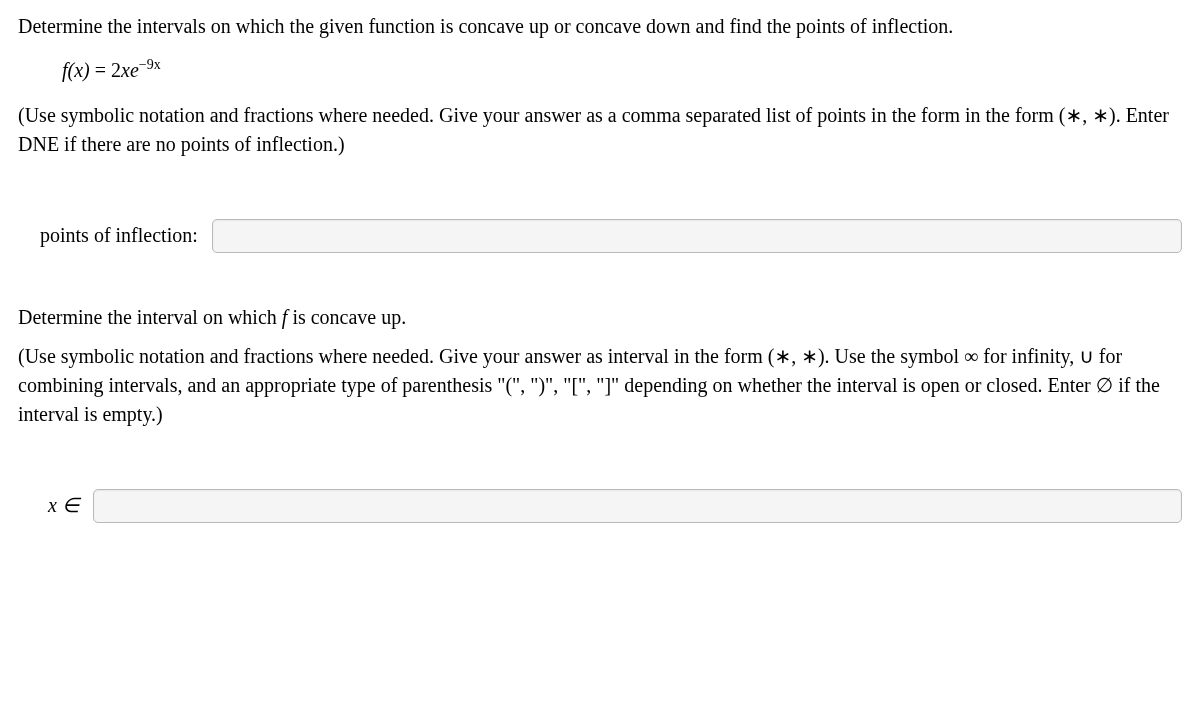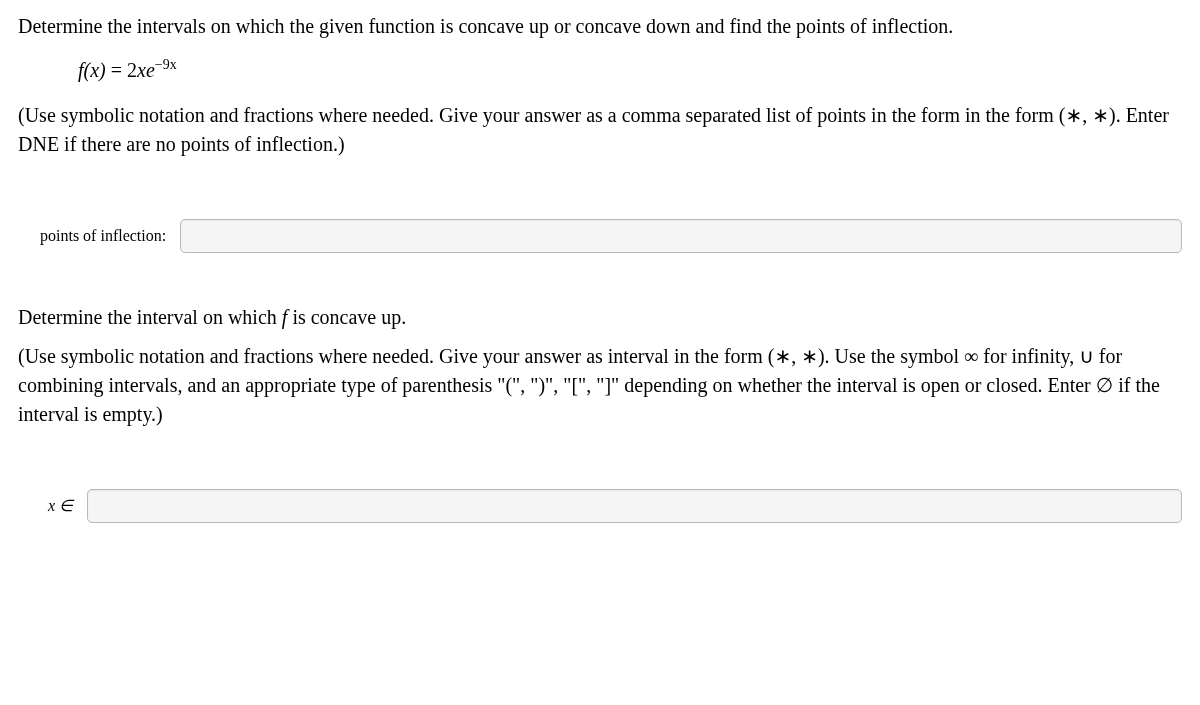--- a/index.html
+++ b/index.html
@@ -7,41 +7,41 @@
     margin: 0;
     padding: 12px 18px 18px 18px;
     font-family: "Times New Roman", Times, serif;
     font-size: 20px;
     color: #000;
     background: #fff;
     width: 1200px;
     line-height: 1.45;
   }
   .block { margin-bottom: 10px; }
-  .math-indent { margin-left: 60px; margin-top: 14px; margin-bottom: 16px; }
+  .math-indent { margin-left: 44px; margin-top: 14px; margin-bottom: 16px; }
   .math { font-style: italic; font-family: "Times New Roman", serif; }
   .rm { font-style: normal; }
   .sup { font-size: 0.7em; vertical-align: super; font-style: normal; }
   .answer-row {
     display: flex;
     align-items: center;
     margin-top: 60px;
     margin-bottom: 50px;
     padding-left: 22px;
   }
   .answer-row-2 {
     display: flex;
     align-items: center;
     margin-top: 60px;
     padding-left: 30px;
   }
   .answer-label {
     white-space: nowrap;
     margin-right: 14px;
-    font-size: 16px;
+    font-size: 20px;
   }
   .answer-input {
     flex: 1;
     height: 34px;
     border: 1px solid #b9b9b9;
     border-radius: 5px;
     background: #f5f5f5;
     box-shadow: inset 0 1px 2px rgba(0,0,0,0.06);
     padding: 4px 8px;
     font-family: inherit;

